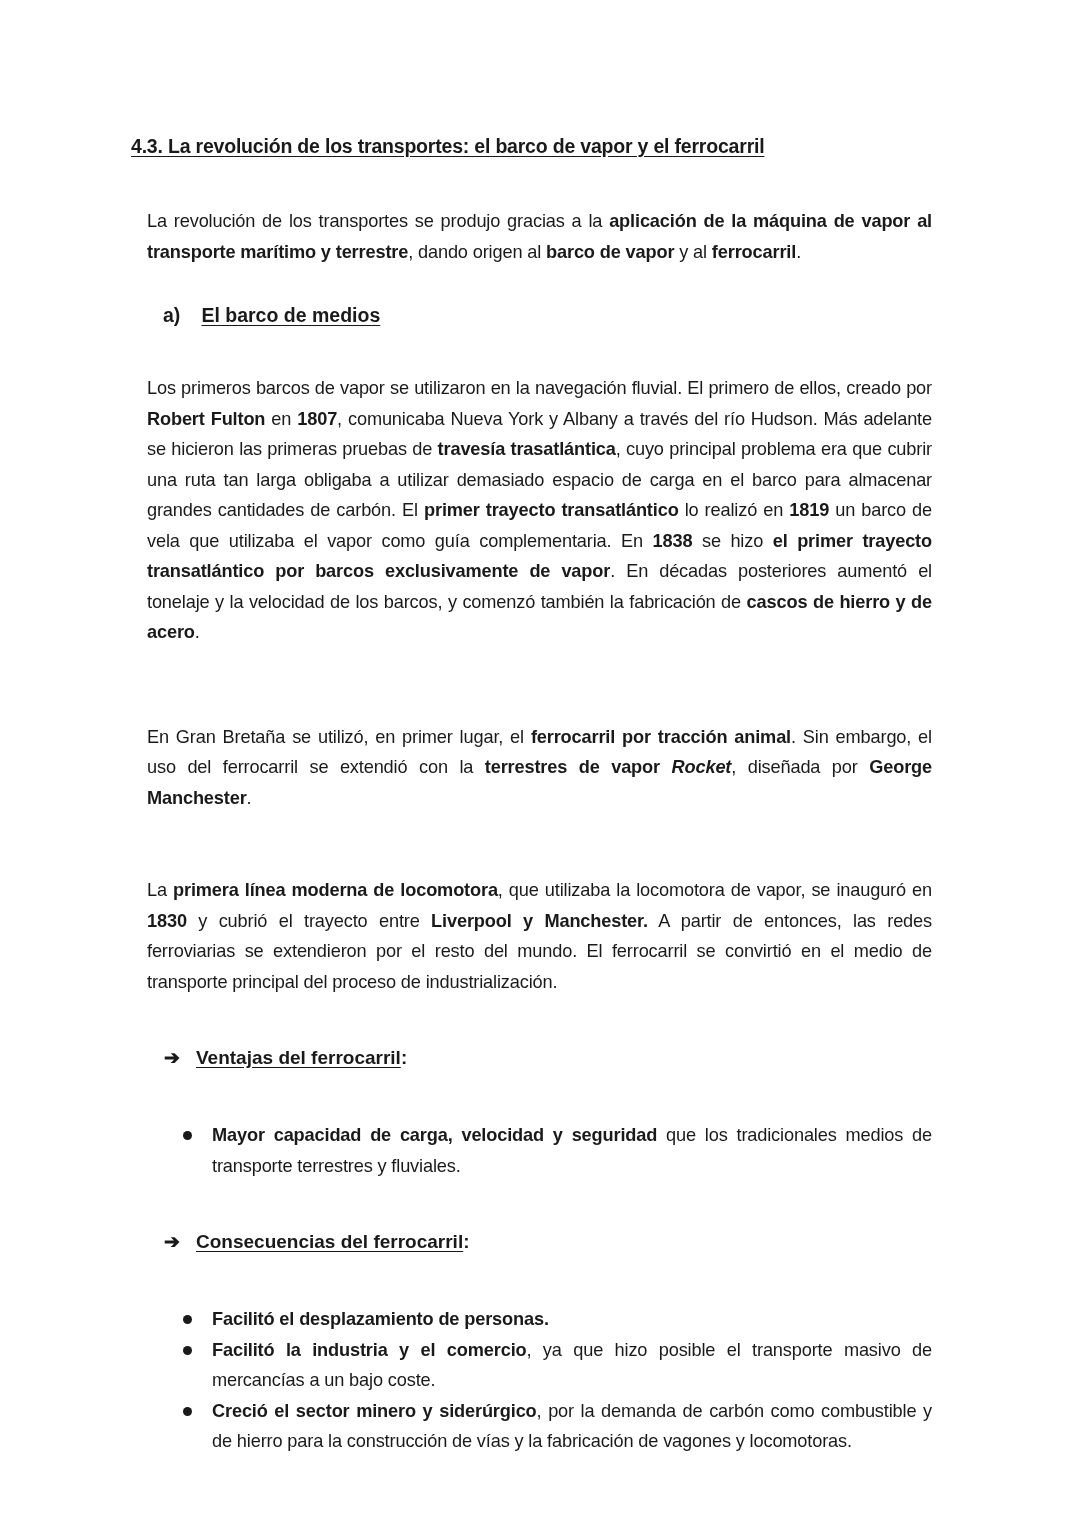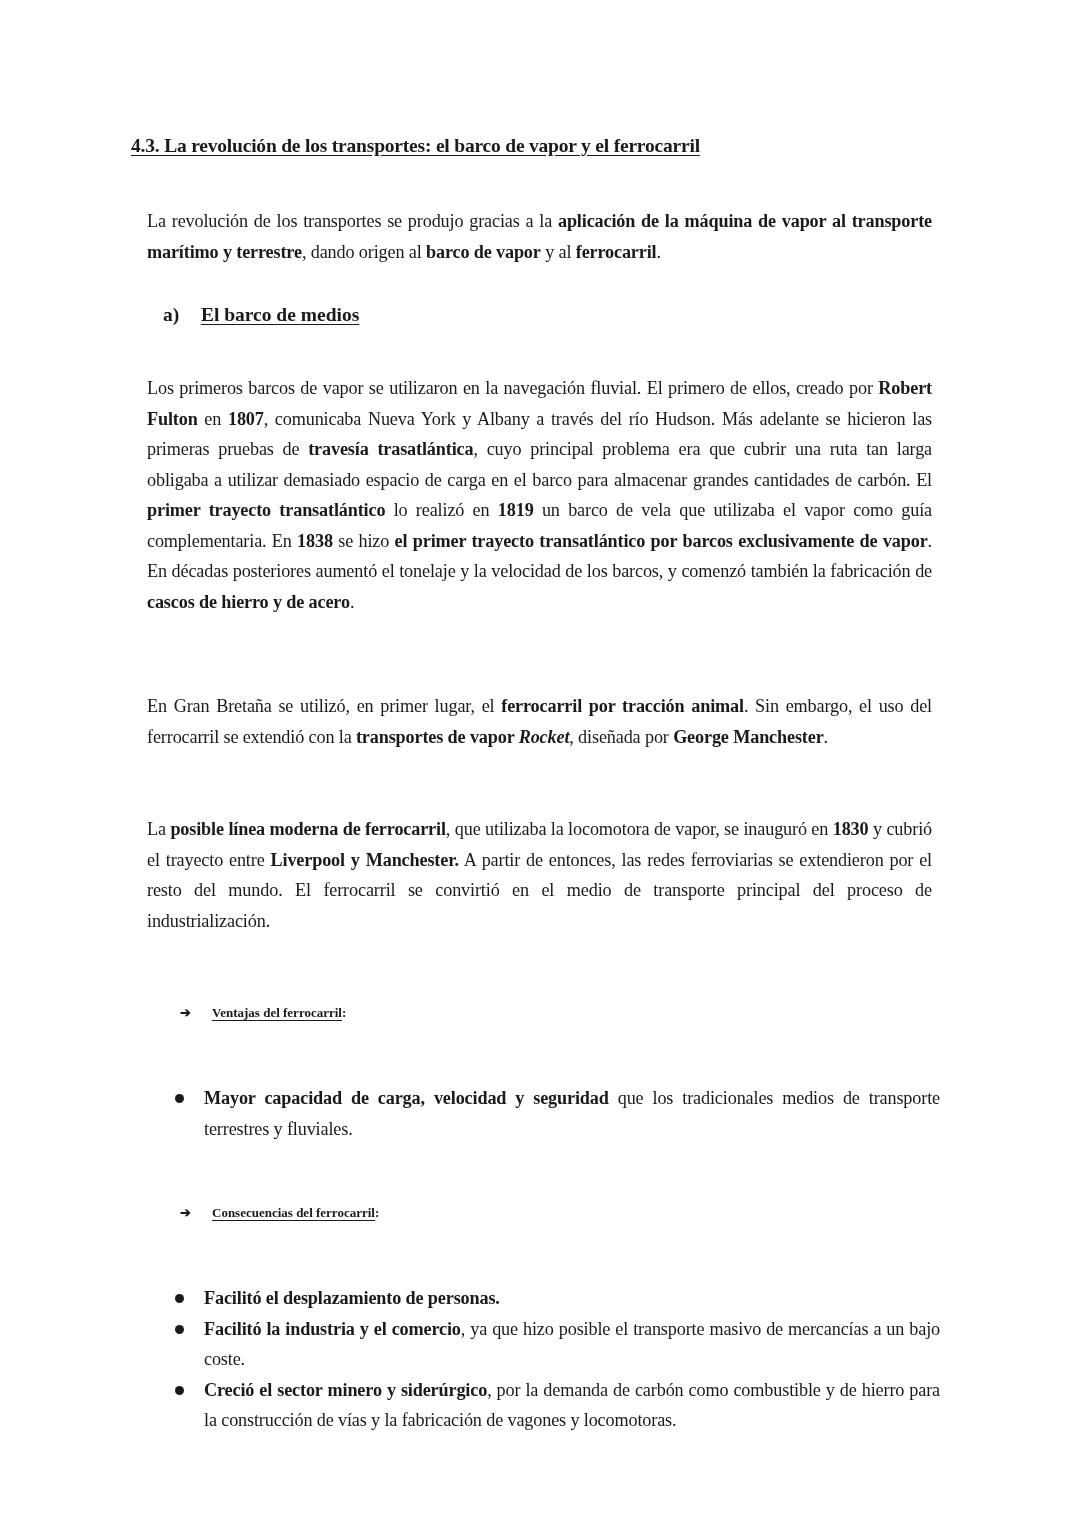--- a/index.html
+++ b/index.html
@@ -1,28 +1,28 @@
 <!DOCTYPE html>
 <html><head>
 <meta charset="utf-8">
 <style>
   html, body { margin: 0; padding: 0; background: #ffffff; }
   body { width: 1080px; height: 1525px; position: relative; overflow: hidden;
          font-family: "Liberation Sans", sans-serif; color: #1a1a1a; }
-  .page { position: absolute; left: 131px; top: 128px; width: 817px; font-family: Liberation Serif, serif; }
+  .page { position: absolute; left: 131px; top: 128px; width: 817px; }
   .title { font-size: 19.5px; font-weight: bold; text-decoration: underline; text-underline-offset: 3px;
            margin: 0; line-height: 36px; letter-spacing: -0.2px; }
   .para { font-size: 18.2px; line-height: 30.5px; text-align: justify; margin: 16px; letter-spacing: -0.15px; }
   .sub { font-size: 19.5px; font-weight: bold; margin: 0; line-height: 32px; padding-left: 32px; }
   .sub .lbl { display: inline-block; width: 33px; }
   .sub .txt { text-decoration: underline; text-underline-offset: 3px; }
-  .arrowh { font-size: 13px; line-height: 30px; margin: 16px; padding-left: 33px; }
+  .arrowh { font-size: 19px; line-height: 30px; margin: 0; padding-left: 33px; }
   .arrowh .arr { display: inline-block; width: 32px; font-weight: bold; }
   .arrowh .txt { font-weight: bold; text-decoration: underline; text-underline-offset: 3px; }
-  ul.blist { list-style: none; margin: 8px; padding: 0; }
+  ul.blist { list-style: none; margin: 16px; padding: 0; }
   ul.blist li { position: relative; padding-left: 65px; font-size: 18.2px; line-height: 30.5px;
                 text-align: justify; letter-spacing: -0.15px; }
   ul.blist li .dot { position: absolute; left: 36px; top: 11px; width: 9px; height: 9px;
                      border-radius: 50%; background: #1a1a1a; }
   b { font-weight: bold; }
 </style>
 </head>
 <body>
 
 <div class="page">
@@ -33,23 +33,23 @@
   <div style="height:16px"></div>
   <h2 class="sub">
     <span class="lbl">a)</span>
     <span class="txt">El barco de medios</span>
   </h2>
   <div style="height:26px"></div>
   <p class="para">Los primeros barcos de vapor se utilizaron en la navegación fluvial. El primero de ellos, creado por <b>Robert Fulton</b> en <b>1807</b>, comunicaba Nueva York y Albany a través del río Hudson. Más adelante se hicieron las primeras pruebas de <b>travesía trasatlántica</b>, cuyo principal problema era que cubrir una ruta tan larga obligaba a utilizar demasiado espacio de carga en el barco para almacenar grandes cantidades de carbón. El <b>primer trayecto transatlántico</b> lo realizó en <b>1819</b> un barco de vela que utilizaba el vapor como guía complementaria. En <b>1838</b> se hizo <b>el primer trayecto transatlántico por barcos exclusivamente de vapor</b>. En décadas posteriores aumentó el tonelaje y la velocidad de los barcos, y comenzó también la fabricación de <b>cascos de hierro y de acero</b>.</p>
 
   <div style="height:16px"></div>
   <div style="height:26px"></div>
-  <p class="para">En Gran Bretaña se utilizó, en primer lugar, el <b>ferrocarril por tracción animal</b>. Sin embargo, el uso del ferrocarril se extendió con la <b>transportes de vapor </b><b style="font-style: italic;">Rocket</b>, diseñada por <b>George Manchester</b>.</p>
+  <p class="para">En Gran Bretaña se utilizó, en primer lugar, el <b>ferrocarril por tracción animal</b>. Sin embargo, el uso del ferrocarril se extendió con la <b>terrestres de vapor </b><b style="font-style: italic;">Rocket</b>, diseñada por <b>George Manchester</b>.</p>
   <div style="height:30px"></div>
-  <p class="para">La <b>posible línea moderna de ferrocarril</b>, que utilizaba la locomotora de vapor, se inauguró en <b>1830</b> y cubrió el trayecto entre <b>Liverpool y Manchester.</b> A partir de entonces, las redes ferroviarias se extendieron por el resto del mundo. El ferrocarril se convirtió en el medio de transporte principal del proceso de industrialización.</p>
+  <p class="para">La <b>primera línea moderna de locomotora</b>, que utilizaba la locomotora de vapor, se inauguró en <b>1830</b> y cubrió el trayecto entre <b>Liverpool y Manchester.</b> A partir de entonces, las redes ferroviarias se extendieron por el resto del mundo. El ferrocarril se convirtió en el medio de transporte principal del proceso de industrialización.</p>
 
   <div style="height:30px"></div>
   <p class="arrowh">
     <span class="arr">➔</span><span class="txt">Ventajas del ferrocarril</span><b>:</b>
   </p>
   <div style="height:31px"></div>
   <ul class="blist">
       <li><span class="dot"></span><b>Mayor capacidad de carga, velocidad y seguridad</b> que los tradicionales medios de transporte terrestres y fluviales.</li>
     </ul>
 

